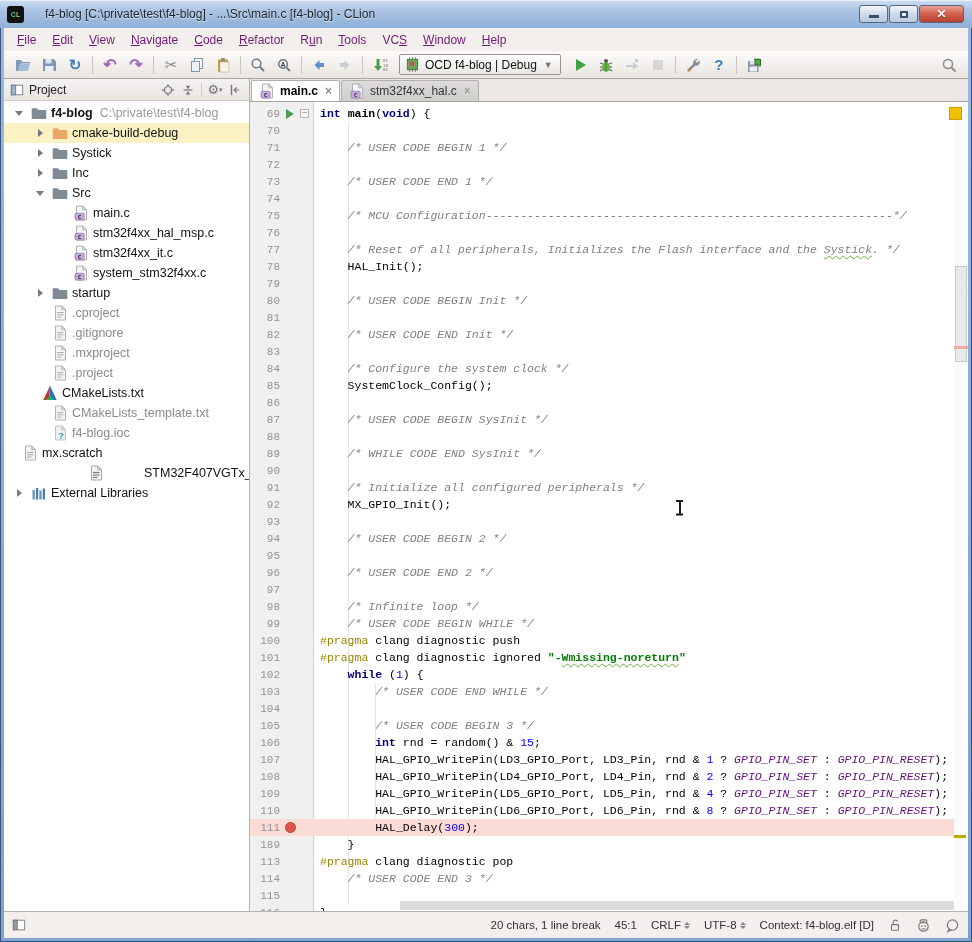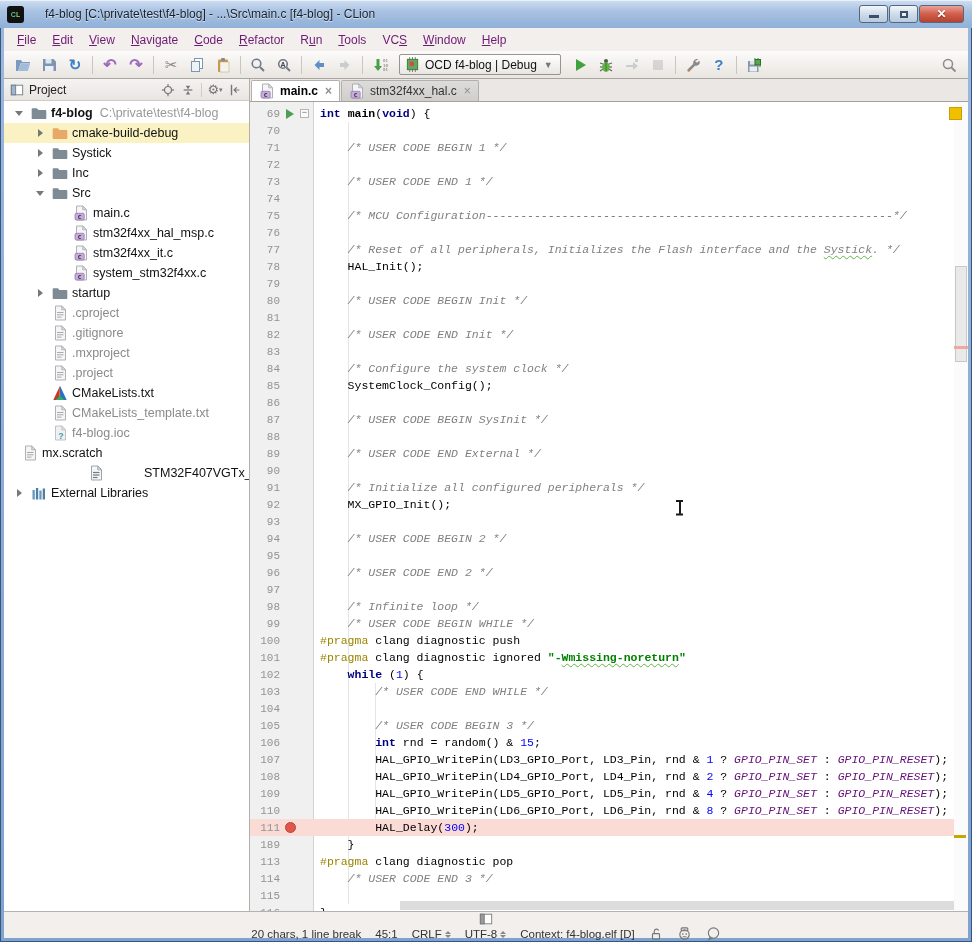--- a/index.html
+++ b/index.html
@@ -105,21 +105,21 @@
   .vscroll-thumb { position:absolute; right:1px; top:164px; width:12px; height:96px; background:#e9e9e9; border:1px solid #c8c8c8; }
   .mark-warn-red { position:absolute; right:0; top:244px; width:14px; height:3px; background:#f0a8a0; }
   .mark-warn-gold { position:absolute; right:2px; top:733px; width:12px; height:3px; background:#c8a600; }
   .hscroll-thumb { position:absolute; left:150px; bottom:1px; width:558px; height:9px; background:#dcdcdc; }
   .ibeam { position:absolute; left:425px; top:398px; width:9px; height:16px; }
   .ibeam::before { content:""; position:absolute; left:4px; top:1px; bottom:1px; width:1.5px; background:#1a1a1a; }
   .ibeam::after { content:""; position:absolute; left:1px; right:1px; top:0; height:1.5px; background:#1a1a1a; box-shadow:0 13.5px 0 #1a1a1a; }
 
   
   .statusbar { height:27px; border-top:1px solid #b5b2ae; background:#f2efec; display:flex; align-items:center;
-    padding:0 8px; font-size:11.5px; color:#333;flex-direction:column; }
+    padding:0 8px; font-size:11.5px; color:#333; }
   .statusbar .spacer { flex:1; }
   .sb-group { display:flex; align-items:center; gap:14px; }
   .updown { display:inline-block; vertical-align:middle; margin-left:3px; }
   .updown i { display:block; width:0; height:0; border-left:3px solid transparent; border-right:3px solid transparent; }
   .updown .up { border-bottom:3px solid #888; margin-bottom:1px; }
   .updown .dn { border-top:3px solid #888; }
   .sb-icon { display:flex; align-items:center; }
 </style>
 </head>
 <body>
@@ -510,21 +510,21 @@
                   <path d="M9.7 1l3.8 3.8H9.7z" fill="#d6dade" stroke="#9aa0a6" stroke-width=".6"></path>
                   <g stroke="#a9a9a9" stroke-width="1">
                     <line x1="5" y1="7.5" x2="11.5" y2="7.5"></line>
                     <line x1="5" y1="9.8" x2="11.5" y2="9.8"></line>
                     <line x1="5" y1="12.1" x2="9.5" y2="12.1"></line>
                   </g>
                 </svg>
               </span>
               <span class="tlabel dim">.project</span>
             </div>
-            <div class="trow" style="padding-left: 30px;">
+            <div class="trow" style="padding-left: 20px;">
               <span class="chev none"></span>
               <span class="ticon">
                 <svg width="16" height="16" viewBox="0 0 16 16">
                   <path d="M8 .8L1.3 15h6.2z" fill="#c0392b"></path>
                   <path d="M8 .8L14.7 15H8z" fill="#2e6fc1"></path>
                   <path d="M3.6 15h8.8L8 10.4z" fill="#27ae60"></path>
                 </svg>
               </span>
               <span class="tlabel">CMakeLists.txt</span>
             </div>
@@ -644,21 +644,21 @@
               <div class="eline"><span class="ln">79</span><span class="mk"></span><span class="fold"></span><span class="code"></span></div>
               <div class="eline"><span class="ln">80</span><span class="mk"></span><span class="fold"></span><span class="code"><span class="sg-c">    /* USER CODE BEGIN Init */</span></span></div>
               <div class="eline"><span class="ln">81</span><span class="mk"></span><span class="fold"></span><span class="code"></span></div>
               <div class="eline"><span class="ln">82</span><span class="mk"></span><span class="fold"></span><span class="code"><span class="sg-c">    /* USER CODE END Init */</span></span></div>
               <div class="eline"><span class="ln">83</span><span class="mk"></span><span class="fold"></span><span class="code"></span></div>
               <div class="eline"><span class="ln">84</span><span class="mk"></span><span class="fold"></span><span class="code"><span class="sg-c">    /* Configure the system clock */</span></span></div>
               <div class="eline"><span class="ln">85</span><span class="mk"></span><span class="fold"></span><span class="code"><span class="sg-t">    SystemClock_Config();</span></span></div>
               <div class="eline"><span class="ln">86</span><span class="mk"></span><span class="fold"></span><span class="code"></span></div>
               <div class="eline"><span class="ln">87</span><span class="mk"></span><span class="fold"></span><span class="code"><span class="sg-c">    /* USER CODE BEGIN SysInit */</span></span></div>
               <div class="eline"><span class="ln">88</span><span class="mk"></span><span class="fold"></span><span class="code"></span></div>
-              <div class="eline"><span class="ln">89</span><span class="mk"></span><span class="fold"></span><span class="code"><span class="sg-c">    /* USER CODE END External */</span></span></div>
+              <div class="eline"><span class="ln">89</span><span class="mk"></span><span class="fold"></span><span class="code"><span class="sg-c">    /* WHILE CODE END SysInit */</span></span></div>
               <div class="eline"><span class="ln">90</span><span class="mk"></span><span class="fold"></span><span class="code"></span></div>
               <div class="eline"><span class="ln">91</span><span class="mk"></span><span class="fold"></span><span class="code"><span class="sg-c">    /* Initialize all configured peripherals */</span></span></div>
               <div class="eline"><span class="ln">92</span><span class="mk"></span><span class="fold"></span><span class="code"><span class="sg-t">    MX_GPIO_Init();</span></span></div>
               <div class="eline"><span class="ln">93</span><span class="mk"></span><span class="fold"></span><span class="code"></span></div>
               <div class="eline"><span class="ln">94</span><span class="mk"></span><span class="fold"></span><span class="code"><span class="sg-c">    /* USER CODE BEGIN 2 */</span></span></div>
               <div class="eline"><span class="ln">95</span><span class="mk"></span><span class="fold"></span><span class="code"></span></div>
               <div class="eline"><span class="ln">96</span><span class="mk"></span><span class="fold"></span><span class="code"><span class="sg-c">    /* USER CODE END 2 */</span></span></div>
               <div class="eline"><span class="ln">97</span><span class="mk"></span><span class="fold"></span><span class="code"></span></div>
               <div class="eline"><span class="ln">98</span><span class="mk"></span><span class="fold"></span><span class="code"><span class="sg-c">    /* Infinite loop */</span></span></div>
               <div class="eline"><span class="ln">99</span><span class="mk"></span><span class="fold"></span><span class="code"><span class="sg-c">    /* USER CODE BEGIN WHILE */</span></span></div>

